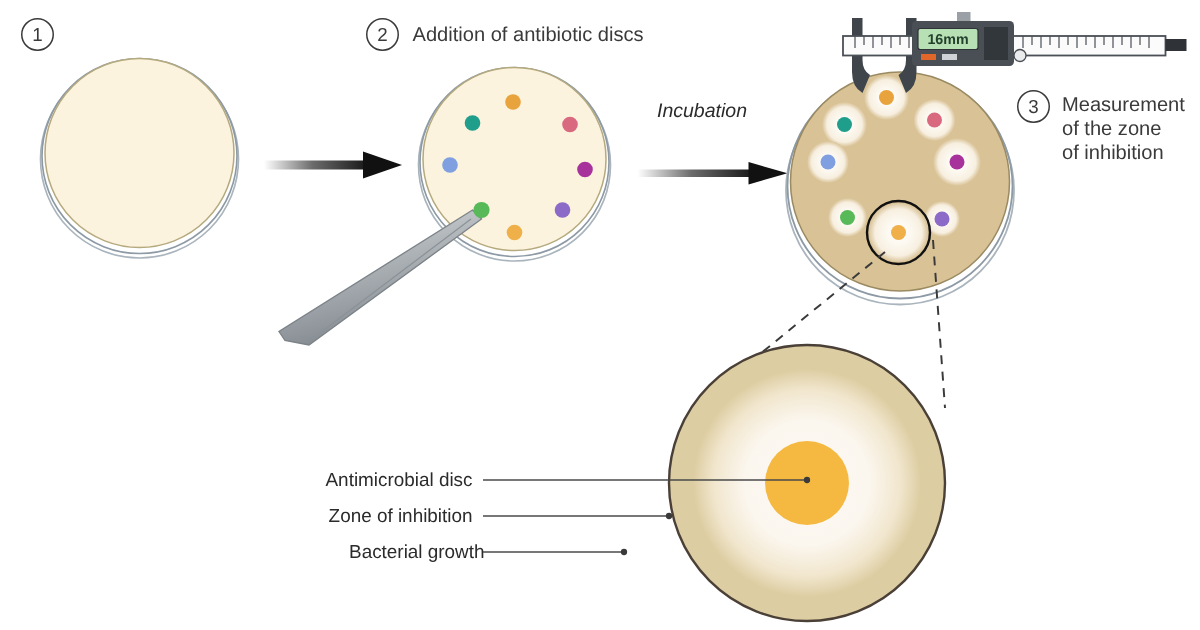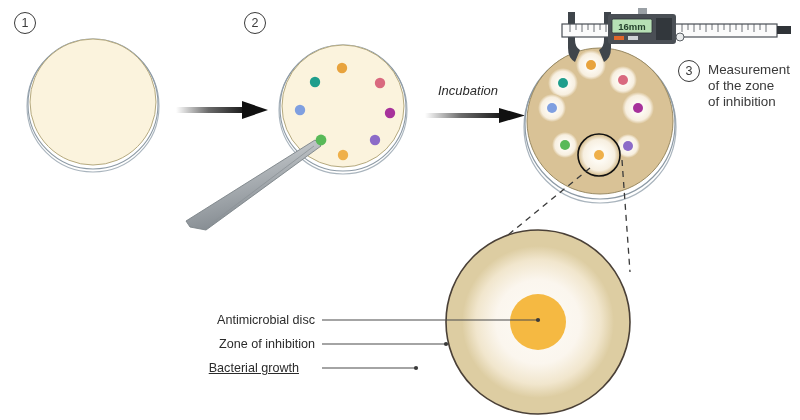--- a/index.html
+++ b/index.html
@@ -76,20 +76,21 @@
 <body>
 
 <div id="canvas">
 
   <div class="abs" style="left:14px; top:12px; display:flex; align-items:flex-start; gap:9px;">
     <div class="step-num">1</div>
   </div>
 
   <div class="abs" style="left:244px; top:12px; display:flex; align-items:flex-start; gap:9px;">
     <div class="step-num">2</div>
+    <div class="step-label" style="padding-top:3px;">Addition of antibiotic discs</div>
   </div>
 
   <div class="abs" style="left:678px; top:60px; display:flex; align-items:flex-start; gap:8px;">
     <div class="step-num">3</div>
     <div class="step-label" style="padding-top:2px;">Measurement
 of the zone
 of inhibition</div>
   </div>
 
   <svg class="abs" style="left:18px; top:34px;" width="150" height="140" viewBox="0 0 150 140">
@@ -131,21 +132,21 @@
         <stop offset="100%" stop-color="#7f868c"></stop>
       </linearGradient>
     </defs>
     <polygon points="137,14 143,20 28,104 12,101 8,95" fill="url(#fgrad)" stroke="#7c8388" stroke-width="0.9"></polygon>
     <polyline points="136,20 30,100" fill="none" stroke="#8b9297" stroke-width="0.8"></polyline>
   </svg>
   <svg class="abs" style="left:308px; top:127px;" width="28" height="28" viewBox="0 0 28 28">
     <circle cx="13" cy="13" r="5.4" fill="#58b958"></circle>
   </svg>
 
-  <div class="abs incubation" style="left:438px; top:83px;">Incubation</div>
+  <div class="abs incubation" style="left:438px; top:66px;">Incubation</div>
   <svg class="abs" style="left:425px; top:104px;" width="112" height="24" viewBox="0 0 112 24">
     <defs>
       <linearGradient id="agrad2" x1="0" y1="0" x2="1" y2="0">
         <stop offset="0%" stop-color="#ffffff"></stop>
         <stop offset="45%" stop-color="#6b6b6b"></stop>
         <stop offset="100%" stop-color="#111111"></stop>
       </linearGradient>
     </defs>
     <rect x="0" y="9" width="80" height="5" fill="url(#agrad2)"></rect>
     <polygon points="74,4 100,11.5 74,19" fill="#111111"></polygon>
@@ -246,21 +247,21 @@
         <stop offset="100%" stop-color="#ddcda2"></stop>
       </radialGradient>
     </defs>
     <circle cx="96" cy="94" r="92" fill="#ddcda2" stroke="#4a4037" stroke-width="1.6"></circle>
     <circle cx="96" cy="94" r="76" fill="url(#mzone)"></circle>
     <circle cx="96" cy="94" r="28" fill="#f5b942"></circle>
   </svg>
 
   <div class="abs callout-label" style="left:180px; top:337px; width:135px;">Zone of inhibition</div>
   <div class="abs callout-label" style="left:180px; top:313px; width:135px;">Antimicrobial disc</div>
-  <div class="abs callout-label" style="left:164px; top:361px; width:135px;text-decoration:underline;">Bacterial growth</div>
+  <div class="abs callout-label" style="left:188px; top:361px; width:135px;">Bacterial growth</div>
 
   <svg class="abs" style="left:316px; top:305px;" width="240" height="90" viewBox="0 0 240 90">
     <line x1="6" y1="15" x2="222" y2="15" stroke="#4a4a4a" stroke-width="1.1"></line>
     <circle cx="222" cy="15" r="2.1" fill="#3a3a3a"></circle>
 
     <line x1="6" y1="39" x2="130" y2="39" stroke="#4a4a4a" stroke-width="1.1"></line>
     <circle cx="130" cy="39" r="2.1" fill="#3a3a3a"></circle>
 
     <line x1="6" y1="63" x2="100" y2="63" stroke="#4a4a4a" stroke-width="1.1"></line>
     <circle cx="100" cy="63" r="2.1" fill="#3a3a3a"></circle>

